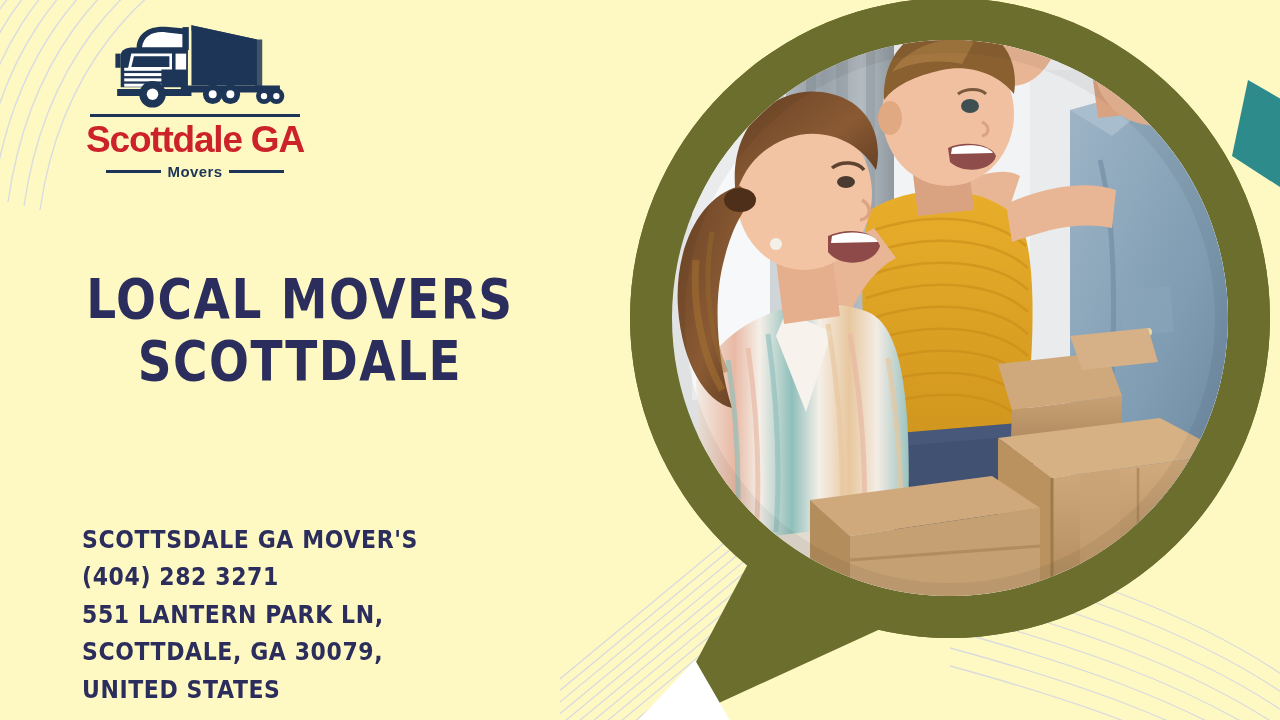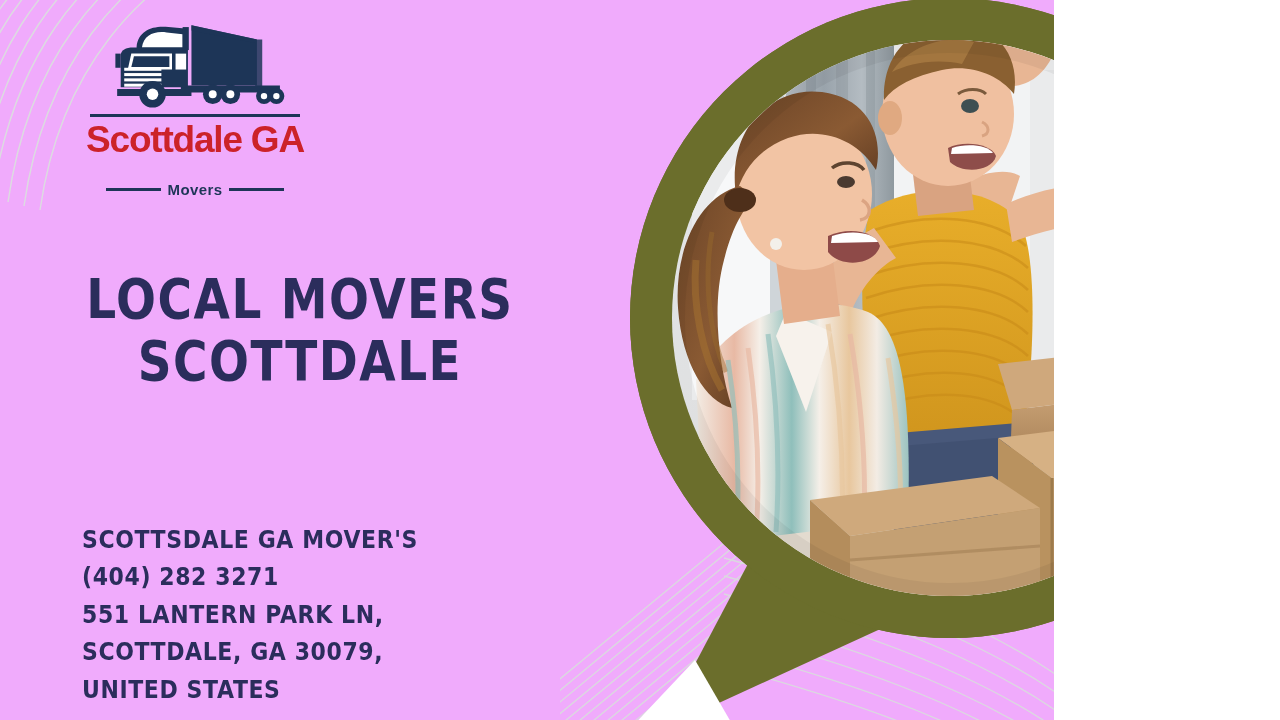--- a/index.html
+++ b/index.html
@@ -6,22 +6,22 @@
   * { margin:0; padding:0; box-sizing:border-box; }
   html,body { width:1280px; height:720px; overflow:hidden; }
   body {
     font-family:"Liberation Sans", sans-serif;
     background:#ffffff;
     position:relative;
   }
 
   #banner {
     position:absolute; inset:0;
-    width:1054px; height:720px;
-    background:#f0abfc;
+    width:1280px; height:720px;
+    background:#fef9c3;
     overflow:hidden;
   }
 
   
   .deco-tl { position:absolute; left:-60px; top:-80px; width:340px; height:380px; pointer-events:none; }
   .deco-bl { position:absolute; left:560px; bottom:-40px; width:360px; height:260px; pointer-events:none; }
   .deco-br { position:absolute; right:-10px; bottom:-20px; width:340px; height:240px; pointer-events:none; }
 
   
   .hero-art {
@@ -42,21 +42,21 @@
     font-family:"Liberation Sans", sans-serif;
     font-weight:bold;
     font-size:37px;
     letter-spacing:-1.2px;
     color:#cc2229;
     line-height:1.05;
     white-space:nowrap;
   }
   .logo-sub-wrap {
     display:flex; align-items:center; justify-content:center;
-    gap:7px; margin-top:21px;
+    gap:7px; margin-top:3px;
   }
   .logo-sub-line { height:2.5px; width:55px; background:#1d3557; }
   .logo-sub {
     font-family:"Liberation Sans", sans-serif;
     font-weight:bold; font-size:15px;
     letter-spacing:0.4px;
     color:#1d3557;
   }
 
   

